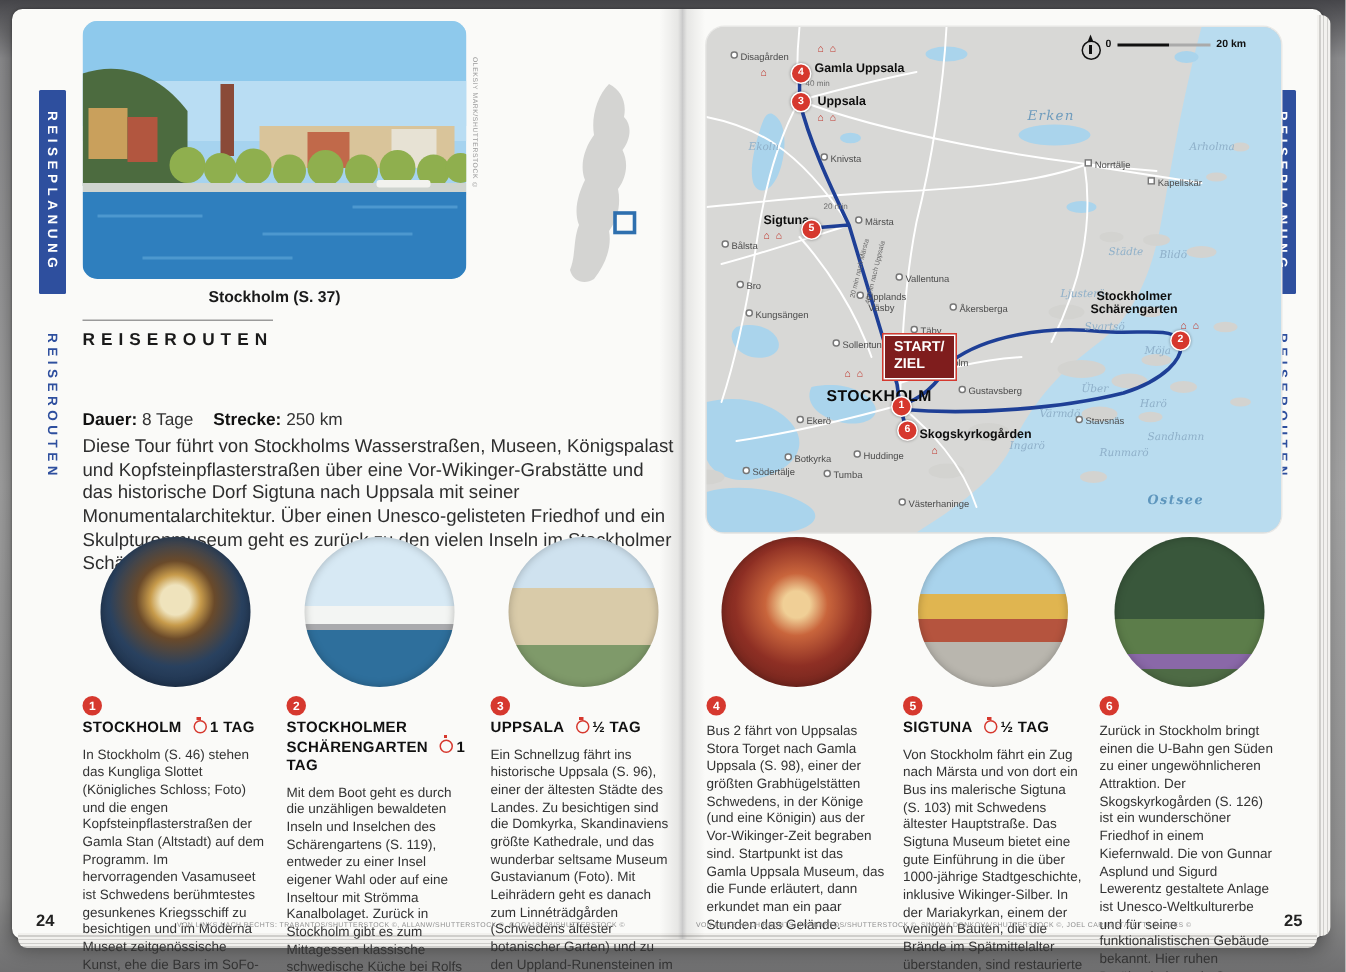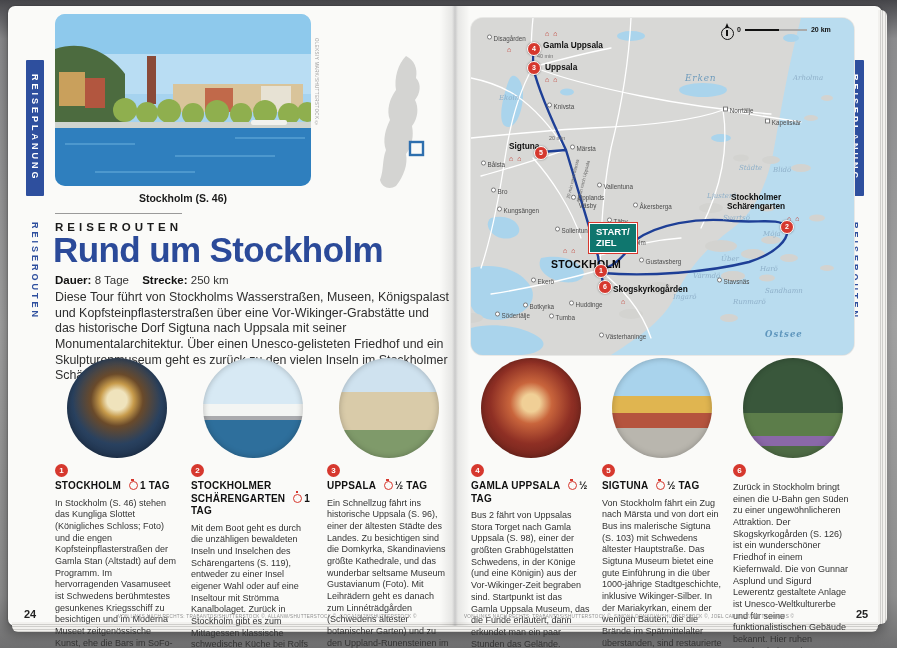--- a/index.html
+++ b/index.html
@@ -70,21 +70,21 @@
   .ml.town-sq::before{content:"";display:inline-block;width:2.8px;height:2.8px;border:.8px solid #777;background:#fff;margin-right:2px;vertical-align:1px;}
   .ml.bold{font-weight:bold;font-size:8.3px;color:#0e0e0e;}
   .ml.city{font-weight:bold;font-size:10.5px;letter-spacing:.3px;color:#0a0a0a;}
   .ml.water{font-style:italic;font-family:"DejaVu Serif",serif;font-size:7px;color:#8fb0c9;}
   .ml.water.lg{font-size:9px;letter-spacing:.8px;color:#6f9cbd;}
   .ml.sea{font-style:italic;font-family:"DejaVu Serif",serif;font-weight:bold;font-size:8.5px;letter-spacing:1px;color:#5e96bd;}
   .ml.tiny{font-size:5.4px;color:#6e6e6e;}
   .ml.rt{font-size:4.6px;color:#666;transform:rotate(-76deg);transform-origin:left center;}
   .ml.picto{font-size:7px;color:#c03a30;letter-spacing:1px;}
   .mmarker{position:absolute;width:12px;height:12px;margin:-6px 0 0 -6px;border-radius:50%;background:#d6382e;border:1px solid #fff;color:#fff;font-weight:bold;font-size:7px;line-height:11px;text-align:center;box-shadow:0 0 2px rgba(0,0,0,.4);}
-  .startbox{position:absolute;background:#0f766e;color:#fff;font-weight:bold;font-size:9.5px;line-height:1.15;padding:3px 6px;white-space:pre-line;border:1.2px solid #fff;box-shadow:0 0 0 1px #d6382e;}
+  .startbox{position:absolute;background:#7f1d1d;color:#fff;font-weight:bold;font-size:9.5px;line-height:1.15;padding:3px 6px;white-space:pre-line;border:1.2px solid #fff;box-shadow:0 0 0 1px #d6382e;}
   .scalebar{position:absolute;display:flex;align-items:center;font-weight:bold;font-size:7px;color:#111;}
   .scalebar .line{display:inline-block;width:62px;height:2px;background:linear-gradient(90deg,#111 0 55%,#aaa 55% 100%);margin:0 4px;}
   .compass{position:absolute;width:11px;height:11px;border:1.6px solid #111;border-radius:50%;}
   .compass::before{content:"";position:absolute;left:3.2px;top:-5px;border-left:2.2px solid transparent;border-right:2.2px solid transparent;border-bottom:5px solid #111;}
   .compass::after{content:"";position:absolute;left:4.4px;top:1.5px;width:1.6px;height:6px;background:#111;}
 </style>
 </head>
 <body>
 
 <div class="book">
@@ -132,24 +132,23 @@
       <rect x="196" y="106" width="36" height="5" rx="2" fill="#f2f2ee"></rect>
     </svg>
   </div>
   <div class="hero-credit">OLEKSIY MARK/SHUTTERSTOCK ©</div>
   <div class="locator">
     <svg width="76" height="140" viewBox="0 0 76 140">
       <path d="M38,2 C46,6 50,14 48,24 C54,30 52,40 47,46 C51,54 50,64 44,72 C46,82 44,92 38,100 C40,110 36,122 28,132 C22,136 14,134 12,126 C16,116 14,106 18,96 C14,86 18,74 22,66 C18,56 22,44 28,36 C26,24 30,10 38,2 Z" fill="#d4d4d2"></path>
       <rect x="42" y="88" width="13" height="13" fill="none" stroke="#2e6fae" stroke-width="2.4"></rect>
     </svg>
   </div>
-  <div class="hero-caption">Stockholm (S. 46)</div>
+  <div class="hero-caption">Stockholm (S. 37)</div>
 
   <div class="kicker">REISEROUTEN</div>
-  <div class="title">Rund um Stockholm</div>
   <div class="meta">
     <b>Dauer:</b>
     <span>8 Tage</span><span class="sep"></span>
     <b>Strecke:</b>
     <span>250 km</span>
   </div>
   <div class="intro">Diese Tour führt von Stockholms Wasserstraßen, Museen, Königspalast und Kopfsteinpflasterstraßen über eine Vor-Wikinger-Grabstätte und das historische Dorf Sigtuna nach Uppsala mit seiner Monumentalarchitektur. Über einen Unesco-gelisteten Friedhof und ein Skulpturenmuseum geht es zurück zu den vielen Inseln im Stockholmer Schärengarten.</div>
 
   <div class="stops stops-left" id="stops-left">
   <div class="stop">
@@ -179,23 +178,20 @@
       <span class="stop-name">UPPSALA </span><span class="clock"></span><span class="stop-dur">½ TAG</span>
     </div>
     <div class="stop-body">Ein Schnellzug fährt ins historische Uppsala (S. 96), einer der ältesten Städte des Landes. Zu besichtigen sind die Domkyrka, Skandinaviens größte Kathedrale, und das wunderbar seltsame Museum Gustavianum (Foto). Mit Leihrädern geht es danach zum Linnéträdgården (Schwedens ältester botanischer Garten) und zu den Uppland-Runensteinen im Park der Universität.</div>
 
   </div>
 </div>
   <div class="stops stops-right" id="stops-right">
   <div class="stop">
     <div class="stop-photo photo-s4"></div>
     <div class="stop-num">4</div>
-    <div class="stop-head">
-      <span class="stop-name">GAMLA UPPSALA </span><span class="clock"></span><span class="stop-dur">½ TAG</span>
-    </div>
     <div class="stop-body">Bus 2 fährt von Uppsalas Stora Torget nach Gamla Uppsala (S. 98), einer der größten Grabhügelstätten Schwedens, in der Könige (und eine Königin) aus der Vor-Wikinger-Zeit begraben sind. Startpunkt ist das Gamla Uppsala Museum, das die Funde erläutert, dann erkundet man ein paar Stunden das Gelände.</div>
 
   </div>
 
   <div class="stop">
     <div class="stop-photo photo-s5"></div>
     <div class="stop-num">5</div>
     <div class="stop-head">
       <span class="stop-name">SIGTUNA </span><span class="clock"></span><span class="stop-dur">½ TAG</span>
     </div>
@@ -296,21 +292,21 @@
         <span class="ml town pre" style="left: 100px; top: 184px;">Upplands
 Väsby</span>
         <span class="ml town" style="left: 126px; top: 168px;">Vallentuna</span>
         <span class="ml town" style="left: 136px; top: 203px;">Täby</span>
         <span class="ml town" style="left: 162px; top: 188px;">Åkersberga</span>
         <span class="ml town" style="left: 144px; top: 224px;">Vaxholm</span>
         <span class="ml town" style="left: 84px; top: 212px;">Sollentuna</span>
         <span class="ml town-sq" style="left: 252px; top: 92px;">Norrtälje</span>
         <span class="ml town-sq" style="left: 294px; top: 104px;">Kapellskär</span>
         <span class="ml water lg" style="left: 214px; top: 60px;">Erken</span>
-        <span class="ml water" style="left: 322px; top: 60px;">Arholma</span>
+        <span class="ml water" style="left: 322px; top: 80px;">Arholma</span>
         <span class="ml water" style="left: 268px; top: 150px;">Städte</span>
         <span class="ml water" style="left: 302px; top: 152px;">Blidö</span>
         <span class="ml water" style="left: 236px; top: 178px;">Ljusterö</span>
         <span class="ml water" style="left: 252px; top: 200px;">Svartsö</span>
         <span class="ml water" style="left: 292px; top: 216px;">Möja</span>
         <span class="ml water" style="left: 250px; top: 241px;">Über</span>
         <span class="ml water" style="left: 222px; top: 258px;">Värmdö</span>
         <span class="ml water" style="left: 289px; top: 251px;">Harö</span>
         <span class="ml water" style="left: 294px; top: 273px;">Sandhamn</span>
         <span class="ml water" style="left: 262px; top: 284px;">Runmarö</span>

